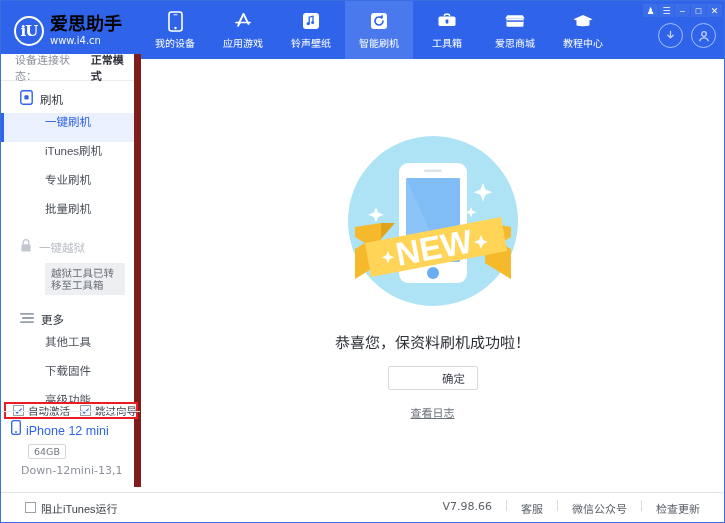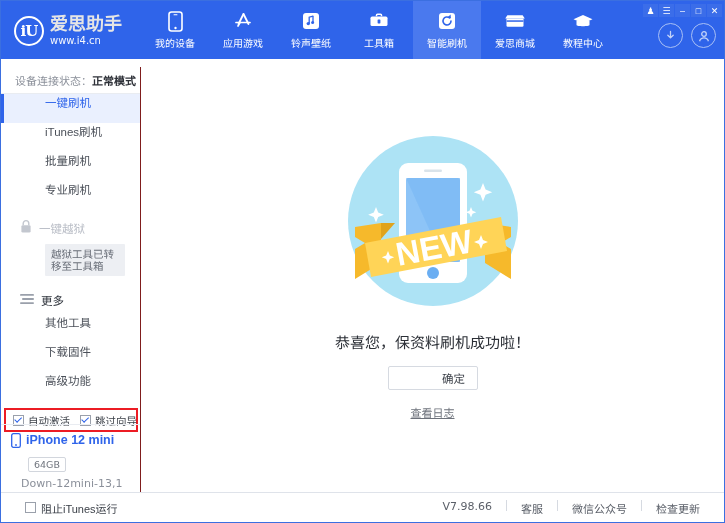--- a/index.html
+++ b/index.html
@@ -45,21 +45,21 @@
     font-size: 15px;
     font-weight: bold;
     display: flex;
     align-items: center;
     justify-content: center;
     font-family: "DejaVu Serif", serif;
     letter-spacing: -1px;
   }
   .logo-text { display: flex; flex-direction: column; line-height: 1; }
   .logo-name {
-    color: #e5e5e5;
+    color: #000000;
     font-size: 18px;
     font-weight: bold;
     letter-spacing: 0px;
   }
   .logo-url {
     color: #ffffff;
     font-size: 10px;
     margin-top: 3px;
     font-family: "DejaVu Sans", sans-serif;
     opacity: .95;
@@ -127,25 +127,25 @@
     justify-content: center;
     cursor: pointer;
     background: #3b6de9;
     color: #ffffff;
     font-size: 9px;
   }
 
   
   .sidebar {
     position: absolute;
-    left: 0; top: 66px;
+    left: 0; top: 53px;
     width: 140px;
     height: 433px;
     background: #ffffff;
-    border-right: 1px solid #7f1d1d;
+    border-right: 7px solid #7f1d1d;
     box-sizing: border-box;
   }
   .conn-status {
     height: 27px;
     display: flex;
     align-items: center;
     padding-left: 14px;
     font-size: 11px;
     color: #8b909a;
     border-bottom: 1px solid #e9ecf1;
@@ -197,21 +197,21 @@
     line-height: 12px;
     padding: 4px 6px;
     box-sizing: border-box;
     border-radius: 1px;
   }
 
   .opts-box {
     position: absolute;
     left: 3px; bottom: 68px;
     width: 134px;
-    height: 24px;
+    height: 17px;
     border: 2px solid #ec1c24;
     box-sizing: border-box;
     display: flex;
     align-items: center;
     gap: 10px;
     padding-left: 7px;
     background: #ffffff;
   }
   .cb-row {
     display: flex;
@@ -243,25 +243,25 @@
   .device {
     position: absolute;
     left: 0; bottom: 0;
     width: 139px;
     padding: 8px 0 10px 10px;
     box-sizing: border-box;
     border-top: 1px solid #e9ecf1;
   }
   .dev-title {
     display: flex;
-    align-items: flex-start;
+    align-items: flex-end;
     gap: 5px;
     color: #2f64ea;
     font-size: 12.5px;
-    font-weight: bold;
+    font-weight: normal;
   }
   .dev-cap {
     display: inline-block;
     margin: 6px 0 0 17px;
     border: 1px solid #d2d6dd;
     color: #70757e;
     font-size: 9.5px;
     padding: 1px 5px;
     border-radius: 2px;
     font-family: "DejaVu Sans", sans-serif;
@@ -412,42 +412,42 @@
               <rect x="1" y="1" width="16" height="16" rx="3" fill="#fff"></rect>
               <path d="M11 4.2 L7.2 5.2 V11.2" stroke="#2f64ea" stroke-width="1.3" fill="none" stroke-linecap="round"></path>
               <circle cx="6.3" cy="11.6" r="1.7" fill="#2f64ea"></circle>
               <circle cx="10.6" cy="10.5" r="1.5" fill="#2f64ea"></circle>
               <path d="M11 4.2 V10.5" stroke="#2f64ea" stroke-width="1.3" fill="none"></path>
             </svg>
         </span>
         <span class="nav-label">铃声壁纸</span>
       </div>
 
+      <div class="nav-item active">
+        <span class="nav-ico">
+          <svg width="18" height="18" viewBox="0 0 18 18">
+              <rect x="1" y="1" width="16" height="16" rx="3" fill="#fff"></rect>
+              <path d="M13 9a4 4 0 1 1-1.4-3.05" stroke="#2f64ea" stroke-width="1.6" fill="none" stroke-linecap="round"></path>
+              <path d="M12.6 2.6 L12.9 6.2 L9.4 5.6 Z" fill="#2f64ea"></path>
+            </svg>
+        </span>
+        <span class="nav-label">智能刷机</span>
+      </div>
+
       <div class="nav-item">
         <span class="nav-ico">
           <svg width="20" height="18" viewBox="0 0 20 18">
               <path d="M7.5 4.3 V3.2 a1 1 0 0 1 1-1 h3 a1 1 0 0 1 1 1 V4.3" stroke="#fff" stroke-width="1.5" fill="none"></path>
               <rect x="1.5" y="4.6" width="17" height="9.5" rx="1.6" fill="#fff"></rect>
               <rect x="8.6" y="7.4" width="2.8" height="4" rx="0.6" fill="#2f64ea"></rect>
             </svg>
         </span>
         <span class="nav-label">工具箱</span>
       </div>
 
-      <div class="nav-item active">
-        <span class="nav-ico">
-          <svg width="18" height="18" viewBox="0 0 18 18">
-              <rect x="1" y="1" width="16" height="16" rx="3" fill="#fff"></rect>
-              <path d="M13 9a4 4 0 1 1-1.4-3.05" stroke="#2f64ea" stroke-width="1.6" fill="none" stroke-linecap="round"></path>
-              <path d="M12.6 2.6 L12.9 6.2 L9.4 5.6 Z" fill="#2f64ea"></path>
-            </svg>
-        </span>
-        <span class="nav-label">智能刷机</span>
-      </div>
-
       <div class="nav-item">
         <span class="nav-ico">
           <svg width="22" height="17" viewBox="0 0 22 17">
               <path d="M2.5 5.5 h17 v7 a1.2 1.2 0 0 1 -1.2 1.2 h-14.6 a1.2 1.2 0 0 1 -1.2 -1.2 Z" fill="#fff"></path>
               <path d="M1.2 5.4 L3.4 2.3 h15.2 l2.2 3.1 Z" fill="#fff"></path>
               <rect x="2.6" y="7.3" width="16.8" height="1.5" fill="#2f64ea"></rect>
             </svg>
         </span>
         <span class="nav-label">爱思商城</span>
       </div>
@@ -487,32 +487,41 @@
     </div>
   </div>
 
   <div class="sidebar">
 
     <div class="conn-status">
       <span>设备连接状态：</span>
       <b>正常模式</b>
     </div>
 
+    <div class="side-group-head">
+      <span>
+        <svg width="13" height="15" viewBox="0 0 13 15">
+            <rect x="0.8" y="0.8" width="11.4" height="13.4" rx="2" fill="none" stroke="#2f64ea" stroke-width="1.4"></rect>
+            <rect x="4.4" y="5.2" width="4.2" height="4.4" rx="1" fill="#2f64ea"></rect>
+          </svg>
+      </span>
+      <span>刷机</span>
+    </div>
 
     <div class="side-item active">
       <span>一键刷机</span>
     </div>
     <div class="side-item">
       <span>iTunes刷机</span>
     </div>
     <div class="side-item">
+      <span>专业刷机</span>
+    </div>
+    <div class="side-item">
       <span>批量刷机</span>
-    </div>
-    <div class="side-item">
-      <span>专业刷机</span>
     </div>
 
     <div class="side-group-head dim">
       <span>
         <svg width="12" height="15" viewBox="0 0 12 15">
             <path d="M3.2 6.2 V4.4 a2.8 2.8 0 0 1 5.6 0 V6.2" fill="none" stroke="#c3c7cf" stroke-width="1.4"></path>
             <rect x="1.4" y="6.2" width="9.2" height="7.4" rx="1.4" fill="#c3c7cf"></rect>
           </svg>
       </span>
       <span>一键越狱</span>

